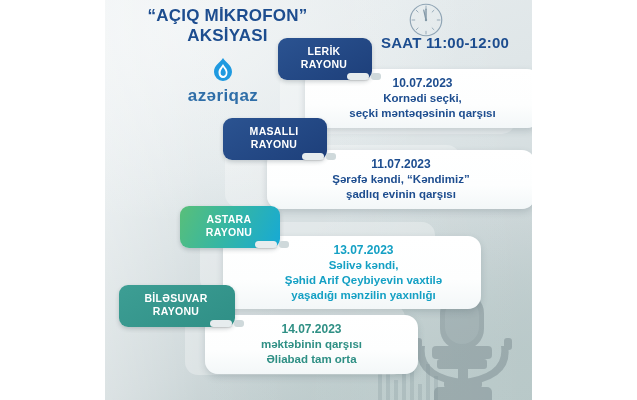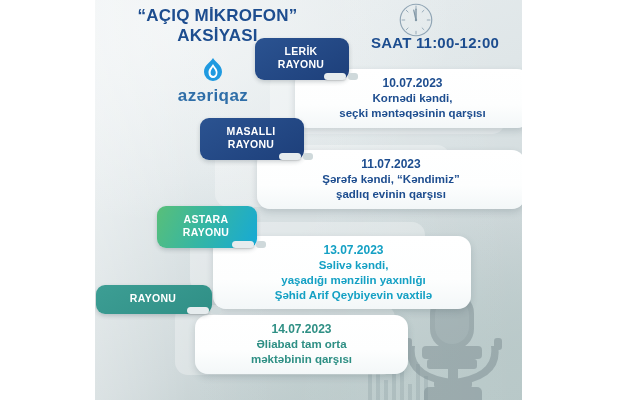--- a/index.html
+++ b/index.html
@@ -6,21 +6,21 @@
   body{
     width:637px;height:400px;overflow:hidden;
     background:#ffffff;
     font-family:"Liberation Sans","DejaVu Sans",sans-serif;
   }
   #poster-root{
     position:relative;width:637px;height:400px;background:#ffffff;
   }
   
   .artboard{
-    position:absolute;left:95px;top:0;width:427px;height:400px;
+    position:absolute;left:105px;top:0;width:427px;height:400px;
     overflow:hidden;
     background:
       radial-gradient(120% 90% at 18% 6%, #f2f5f6 0%, rgba(242,245,246,0) 55%),
       radial-gradient(110% 80% at 90% 95%, #b9c9c9 0%, rgba(185,201,201,0) 60%),
       linear-gradient(160deg,#e9eef0 0%,#dfe6e8 38%,#ccd6d8 72%,#b6c6c6 100%);
   }
   
   .sheen{
     position:absolute;inset:0;pointer-events:none;
     background:linear-gradient(90deg,
@@ -61,20 +61,21 @@
   
   .row{position:absolute;}
 
   
   .pill{
     position:absolute;border-radius:9px;color:#ffffff;font-weight:bold;
     font-size:10.5px;line-height:1.25;letter-spacing:.3px;
     padding:7px 12px 9px 10px;text-align:center;
     box-shadow:0 2px 4px rgba(40,60,70,.22);
     z-index:5;
+    margin-left:13px;
   }
   .pill span{display:block;white-space:nowrap;}
   .pill--navy{background:linear-gradient(150deg,#2b5391 0%,#1d3f7a 100%);}
   .pill--astara{background:linear-gradient(115deg,#59bf79 0%,#35b6a4 48%,#16a9d6 100%);}
   .pill--teal{background:linear-gradient(150deg,#3d9e94 0%,#2f8f86 100%);}
 
   
   .plug{
     position:absolute;right:-13px;bottom:-4px;width:30px;height:15px;
     border-radius:0 8px 8px 0;
@@ -197,21 +198,21 @@
       <div class="pill pill--navy" style="left:160px;top:38px;width:72px;">
         <span>LERİK</span>
         <span>RAYONU</span>
         <span class="plug">
             <i></i>
           </span>
       </div>
 
       <div class="card c-navy" style="left:200px;top:69px;width:215px;">
         <span class="date">10.07.2023</span>
-        <span class="addr">Kornədi kəndi,</span>
+        <span class="addr">Kornədi seçki,</span>
         <span class="addr">seçki məntəqəsinin qarşısı</span>
       </div>
     </div>
 
     <div class="row">
       <div class="ghost" style="left:120px;top:145px;width:235px;height:62px;"></div>
 
       <div class="pill pill--navy" style="left:105px;top:118px;width:82px;">
         <span>MASALLI</span>
         <span>RAYONU</span>
@@ -234,36 +235,37 @@
         <span>ASTARA</span>
         <span>RAYONU</span>
         <span class="plug">
             <i></i>
           </span>
       </div>
 
       <div class="card c-cyan" style="left:118px;top:236px;width:215px;padding-left:33px;">
         <span class="date">13.07.2023</span>
         <span class="addr">Səlivə kəndi,</span>
+        <span class="addr">Şəhid Arif Qeybiyevin vaxtilə</span>
         <span class="addr">yaşadığı mənzilin yaxınlığı</span>
-        <span class="addr">Şəhid Arif Qeybiyevin vaxtilə</span>
       </div>
     </div>
 
     <div class="row">
       <div class="ghost" style="left:80px;top:305px;width:220px;height:70px;"></div>
 
       <div class="pill pill--teal" style="left:1px;top:285px;width:94px;">
+        <span>BİLƏSUVAR</span>
         <span>RAYONU</span>
         <span class="plug">
             <i></i>
           </span>
       </div>
 
       <div class="card c-teal" style="left:100px;top:315px;width:193px;">
         <span class="date">14.07.2023</span>
+        <span class="addr">məktəbinin qarşısı</span>
         <span class="addr">Əliabad tam orta</span>
-        <span class="addr">məktəbinin qarşısı</span>
       </div>
     </div>
 
   </div>
 </div>
 
 </body></html>

